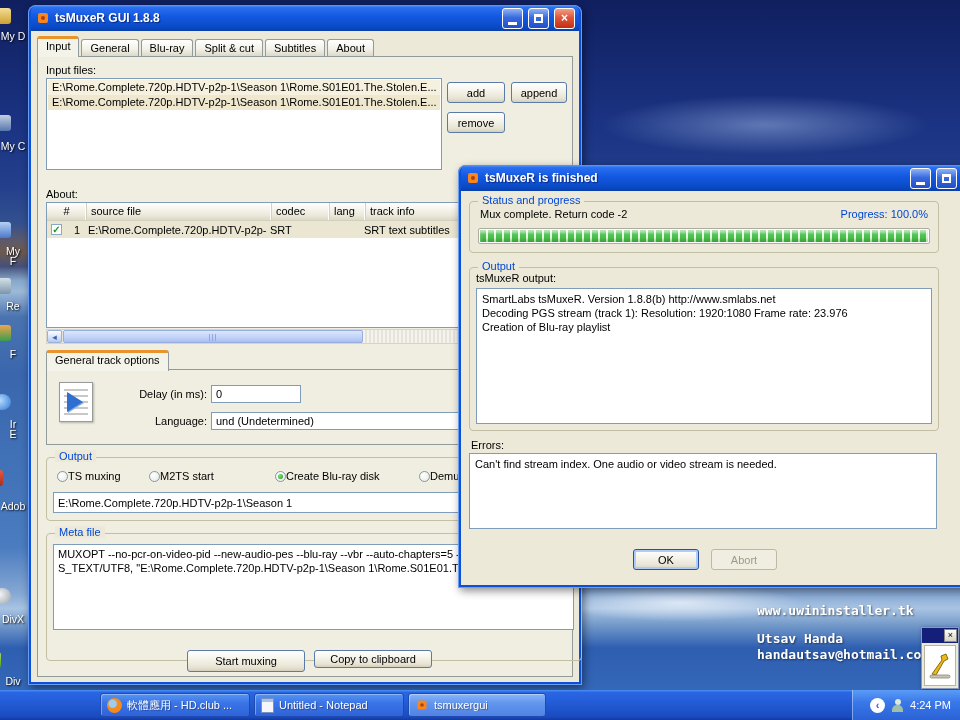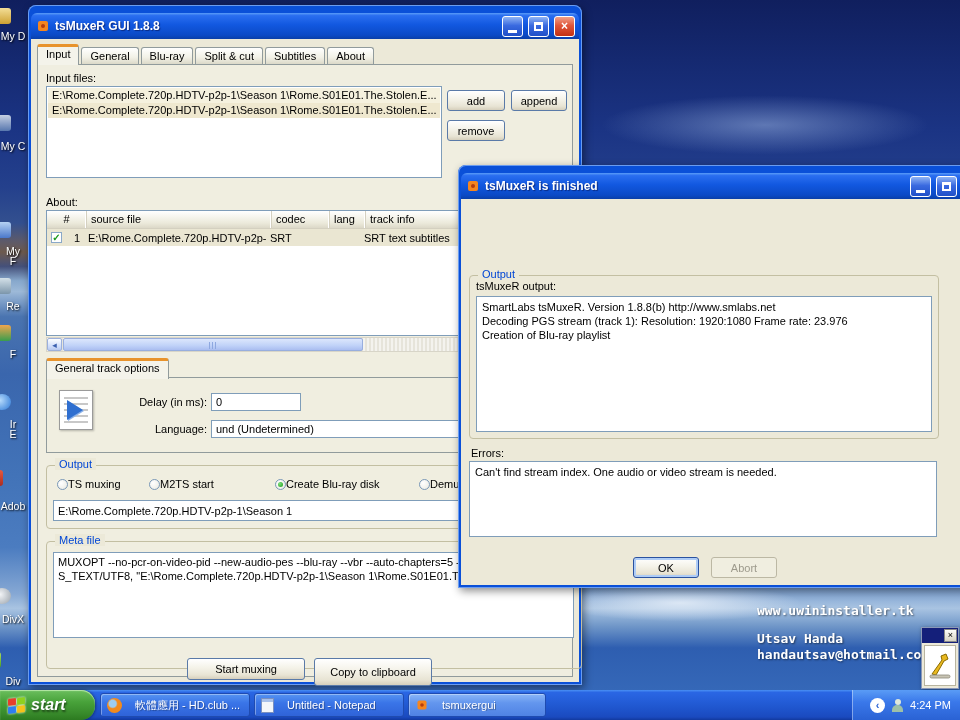--- a/index.html
+++ b/index.html
@@ -21,21 +21,21 @@
   .cloud2 { position:absolute; left:560px; top:585px; width:240px; height:36px; border-radius:50%;
     background:radial-gradient(ellipse at center, rgba(235,242,250,.8), rgba(235,242,250,0) 72%); }
 
   
   .dicon-label { position:absolute; left:-4px; width:34px; text-align:center; color:#fff;
     font-size:10.5px; text-shadow:1px 1px 2px #000; white-space:nowrap; }
   .dicon-blob { position:absolute; left:-7px; width:18px; height:16px; border-radius:3px; opacity:.95; }
 
   
   .xp-win { position:absolute; background:#0a50d8; border-radius:8px 8px 0 0;
-    padding:8px 3px 3px 3px; box-shadow:2px 3px 8px rgba(0,0,0,.45), inset 0 0 0 1px #6a9cf0; }
+    padding:0 3px 3px 3px; box-shadow:2px 3px 8px rgba(0,0,0,.45), inset 0 0 0 1px #6a9cf0; }
   .titlebar { height:26px; display:flex; align-items:center; padding:0 4px 0 5px; gap:5px;
     border-radius:6px 6px 0 0;
     background:linear-gradient(180deg,#5a9cf8 0%,#2a6ef0 10%,#1258e0 45%,#0b4ac6 85%,#0a3fa8 100%); }
   .titlebar .title { color:#fff; font-weight:bold; font-size:12px; flex:1;
     text-shadow:1px 1px 1px #0a2a80; white-space:nowrap; overflow:hidden; }
   .tb-btn { width:21px; height:21px; border-radius:3px; border:1px solid #fff;
     display:flex; align-items:center; justify-content:center; color:#fff; font-weight:bold;
     font-size:12px; line-height:1;
     background:linear-gradient(180deg,#8fb4f4 0%,#3a6ae0 45%,#2050c8 100%); }
   .tb-close { background:linear-gradient(180deg,#f0a088 0%,#e0563a 45%,#c23012 100%); }
@@ -154,21 +154,21 @@
     filter:drop-shadow(0 0 1px #fff); }
   .flag b:nth-child(1){background:#e63e2c;} .flag b:nth-child(2){background:#8ed11f;}
   .flag b:nth-child(3){background:#2f7ef0;} .flag b:nth-child(4){background:#f6c21a;}
   .flag b { border-radius:1px; }
   .taskitem { position:absolute; top:3px; height:24px; border-radius:3px;
     border:1px solid #1f4bb0; display:flex; align-items:center; gap:5px; padding:0 6px;
     background:linear-gradient(180deg,#5794f2,#3a75e8 40%,#2f63d8);
     box-shadow:inset 1px 1px 0 rgba(255,255,255,.35); color:#fff; font-size:11px;
     white-space:nowrap; overflow:hidden; }
   .taskitem.active { background:linear-gradient(180deg,#8ab6f8,#6396ee 40%,#4f82e4); }
-  .taskitem .tlabel { overflow:hidden; text-overflow:ellipsis; text-shadow:1px 1px 1px rgba(0,0,0,.35);margin-left:8px; }
+  .taskitem .tlabel { overflow:hidden; text-overflow:ellipsis; text-shadow:1px 1px 1px rgba(0,0,0,.35); }
   .tray { position:absolute; right:0; top:0; height:30px; width:108px;
     border-left:1px solid rgba(255,255,255,.4);
     background:linear-gradient(180deg,#5a9cf6 0%,#3a78ea 40%,#2a62d4 100%);
     display:flex; align-items:center; justify-content:flex-end; gap:6px; padding-right:9px;
     color:#fff; }
   .chev { width:15px; height:15px; border-radius:50%; background:#fff; color:#2a62d4;
     font-weight:bold; font-size:11px; line-height:14px; text-align:center; }
   .person { width:13px; height:13px; position:relative; }
   .person::before { content:""; position:absolute; left:4px; top:0; width:6px; height:6px;
     border-radius:50%; background:#dfe8da; }
@@ -317,41 +317,49 @@
 
       <div class="grp" style="left:8px;top:476px;width:536px;height:128px">
         <span class="cap">Meta file</span>
         <div class="field" style="left:6px;top:10px;width:521px;height:86px;display:block;padding:2px 4px;line-height:14px">
           <div style="white-space:nowrap;overflow:hidden">MUXOPT --no-pcr-on-video-pid --new-audio-pes --blu-ray --vbr  --auto-chapters=5 --vbv-len=500</div>
           <div style="white-space:nowrap;overflow:hidden">S_TEXT/UTF8, "E:\Rome.Complete.720p.HDTV-p2p-1\Season 1\Rome.S01E01.The.Stolen.E</div>
         </div>
       </div>
 
       <div class="xp-btn" style="left:149px;top:593px;width:118px;height:22px">Start muxing</div>
-      <div class="xp-btn" style="left:276px;top:593px;width:118px;height:28px">Copy to clipboard</div>
+      <div class="xp-btn" style="left:276px;top:593px;width:118px;height:18px">Copy to clipboard</div>
     </div>
   </div>
 </div>
 
 <div class="xp-win" style="left:458px;top:165px;width:532px;height:423px;">
   <div class="titlebar">
     <span class="tsm-star">
         <i></i>
         <em></em>
       </span>
     <span class="title">tsMuxeR is finished</span>
     <span class="tb-btn tb-min">
         <i></i>
       </span>
     <span class="tb-btn tb-max">
         <i></i>
       </span>
     <span class="tb-btn tb-close">×</span>
   </div>
   <div class="client">
+    <div class="grp" style="left:8px;top:10px;width:470px;height:52px">
+      <span class="cap">Status and progress</span>
+      <span class="lbl" style="left:10px;top:6px">Mux complete. Return code -2</span>
+      <span class="lbl blue" style="right:10px;top:6px">Progress: 100.0%</span>
+      <div class="pbar" style="left:8px;top:26px;width:452px">
+          <i style="width:100%"></i>
+        </div>
+    </div>
 
     <div class="grp" style="left:8px;top:76px;width:470px;height:164px">
       <span class="cap">Output</span>
       <span class="lbl" style="left:6px;top:4px">tsMuxeR output:</span>
       <div class="field" style="left:6px;top:20px;width:456px;height:136px;display:block;padding:3px 5px;line-height:14px">
         <div style="white-space:nowrap;overflow:hidden">SmartLabs tsMuxeR.  Version 1.8.8(b) http://www.smlabs.net</div>
         <div style="white-space:nowrap;overflow:hidden">Decoding PGS stream (track 1):  Resolution: 1920:1080  Frame rate: 23.976</div>
         <div style="white-space:nowrap;overflow:hidden">Creation of Blu-ray playlist</div>
       </div>
     </div>
@@ -372,29 +380,20 @@
   </div>
   <div class="mini-body">
     <svg width="24" height="28" viewBox="0 0 24 28">
       <path d="M4 22 L14 8 L13 4 L18 2 L20 7 L16 9 L8 23 Z" fill="#e8b820" stroke="#8a6a00" stroke-width="1"></path>
       <rect x="2" y="23" width="20" height="3" rx="1.5" fill="#c8c4b4" stroke="#8a8878" stroke-width="0.8"></rect>
     </svg>
   </div>
 </div>
 
 <div class="taskbar">
-  <div class="startbtn">
-    <span class="flag">
-        <b></b>
-        <b></b>
-        <b></b>
-        <b></b>
-      </span>
-    <span class="word">start</span>
-  </div>
   <div class="taskitem" style="left:100px;width:150px">
     <span class="ffx"></span>
     <span class="tlabel">軟體應用 - HD.club ...</span>
   </div>
   <div class="taskitem" style="left:254px;width:150px">
     <span class="npd"></span>
     <span class="tlabel">Untitled - Notepad</span>
   </div>
   <div class="taskitem active" style="left:408px;width:138px">
     <span class="tsm-star" style="transform:scale(.9)">

